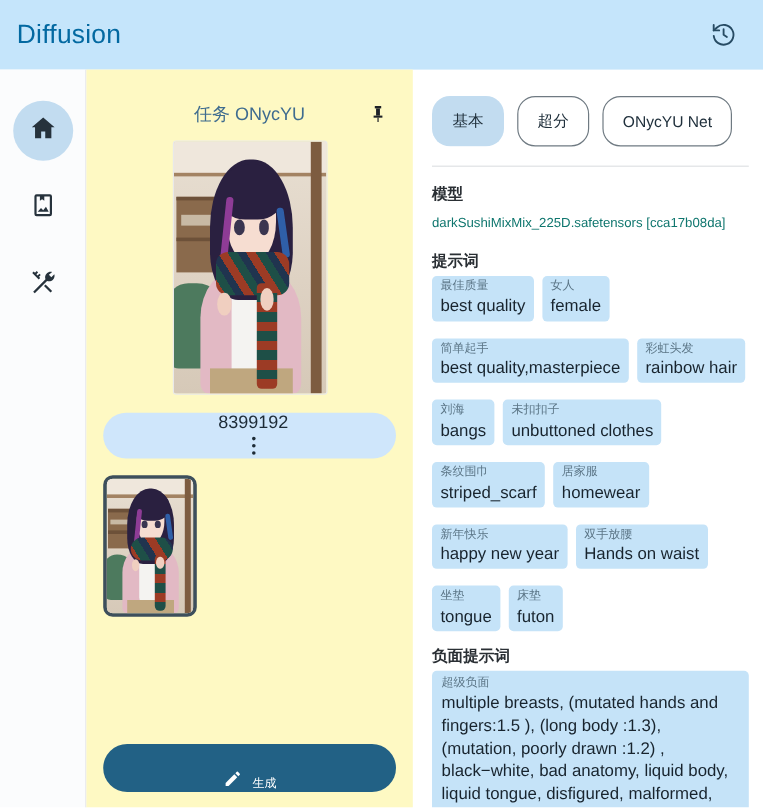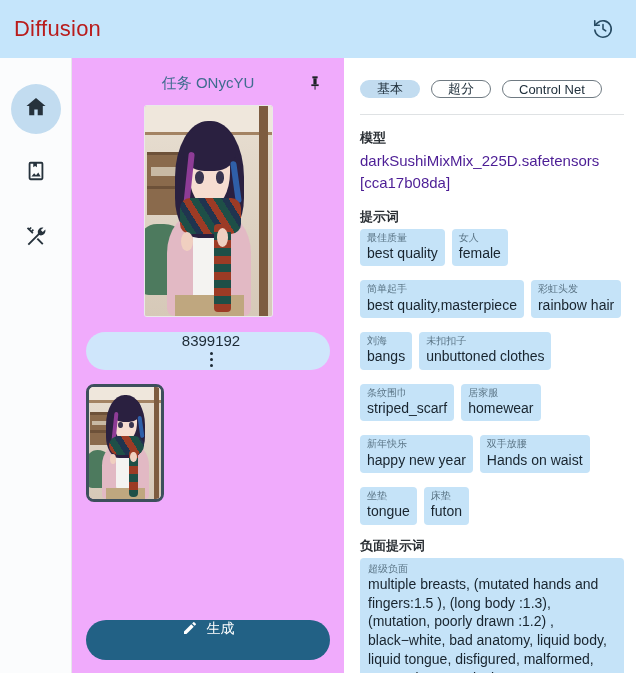--- a/index.html
+++ b/index.html
@@ -12,21 +12,21 @@
   #app { width: 636px; height: 673px; position: relative; display: flex; flex-direction: column; }
 
   
   .header {
     height: 58px; flex: 0 0 58px;
     background: #c5e5fb;
     display: flex; align-items: center;
     padding: 0 18px 0 14px;
   }
   .app-title {
-    font-size: 22px; color: #b91c1c; letter-spacing: .2px;
+    font-size: 22px; color: #0369a1; letter-spacing: .2px;
   }
   .header-spacer { flex: 1 1 auto; }
   .history-btn {
     width: 30px; height: 30px;
     display: flex; align-items: center; justify-content: center;
     color: #274b63; cursor: pointer;
   }
 
   
   .body-row { flex: 1 1 auto; display: flex; min-height: 0; }
@@ -43,24 +43,24 @@
   .nav-item {
     width: 50px; height: 50px; border-radius: 50%;
     display: flex; align-items: center; justify-content: center;
     color: #26323c; cursor: pointer;
   }
   .nav-item.active { background: #c2dcf0; }
 
   
   .center {
     width: 272px; flex: 0 0 272px;
-    padding: 12px 14px 0 14px;
+    padding: 24px 14px 0 14px;
     display: flex; flex-direction: column;
     position: relative;
-    background: #f0abfc;
+    background: #fef9c3;
     min-height: 0;
   }
   .task-head {
     display: flex; align-items: center; justify-content: center;
     position: relative; height: 26px; margin-bottom: 10px;
   }
   .task-title { font-size: 15px; color: #3f6c8f; }
   .pin-btn {
     position: absolute; right: 4px; top: 2px;
     width: 22px; height: 22px; display: flex;
@@ -91,49 +91,49 @@
   .thumb-row { margin-top: 14px; }
   .thumb {
     width: 78px; height: 118px; border-radius: 8px;
     border: 3px solid #3d4f5c; overflow: hidden; position: relative;
   }
 
   .gen-wrap { position: absolute; left: 14px; right: 14px; bottom: 13px; }
   .gen-btn {
     height: 40px; border-radius: 20px;
     background: #226185; color: #fff;
-    display: flex; align-items: flex-start; justify-content: center; gap: 9px;
-    font-size: 14px; cursor: pointer; border: none; width: 100%;
+    display: flex; align-items: flex-end; justify-content: center; gap: 9px;
+    font-size: 10px; cursor: pointer; border: none; width: 100%;
     font-family: inherit;
   }
 
   
   .right {
     flex: 1 1 auto; min-width: 0;
     padding: 22px 12px 0 10px;
     overflow: hidden;
   }
   .tabs { display: flex; gap: 11px; margin-bottom: 16px; padding-left: 6px; }
   .tab {
-    height: 18px; padding: 0 16px; border-radius: 15px;
+    height: 42px; padding: 0 16px; border-radius: 15px;
     display: flex; align-items: center; justify-content: center;
     font-size: 13px; color: #20303c; cursor: pointer;
     border: 1px solid #6f7a82; background: #fff; white-space: nowrap;
     font-family: inherit;
   }
   .tab.active { background: #c2dcf0; border-color: transparent; }
   .divider { height: 1px; background: #dfe2e4; margin: 0 0 14px 6px; }
 
   .section-label {
     font-size: 13px; font-weight: bold; color: #2a2f34;
     margin: 12px 0 3px 6px;
   }
   .model-value {
-    font-size: 15px; color: #4c1d95; line-height: 1.45;
-    margin: 3px 0 14px 6px;
+    font-size: 11px; color: #0f766e; line-height: 1.45;
+    margin: 8px 0 14px 6px;
   }
   .tag-grid {
     display: flex; flex-wrap: wrap; gap: 14px 7px;
     margin: 0 0 12px 6px;
   }
   .tag {
     background: #c5e3f8; border-radius: 4px;
     padding: 3px 7px 4px 7px; cursor: pointer;
   }
   .tag-cn { font-size: 10px; color: #5b7586; line-height: 1.25; }
@@ -307,21 +307,21 @@
         </button>
       </div>
 
     </div>
 
     <div class="right">
 
       <div class="tabs">
         <button class="tab active">基本</button>
         <button class="tab">超分</button>
-        <button class="tab">Control Net</button>
+        <button class="tab">ONycYU Net</button>
       </div>
 
       <div class="divider"></div>
 
       <div class="section-label">模型</div>
       <div class="model-value">darkSushiMixMix_225D.safetensors [cca17b08da]</div>
 
       <div class="section-label">提示词</div>
       <div class="tag-grid">
         <div class="tag">

